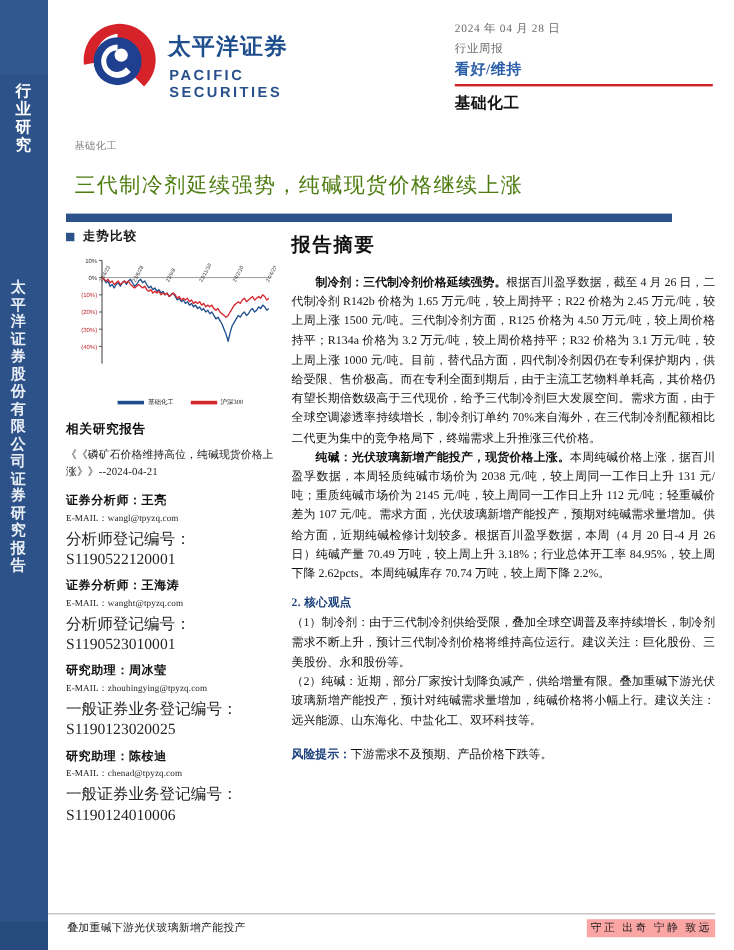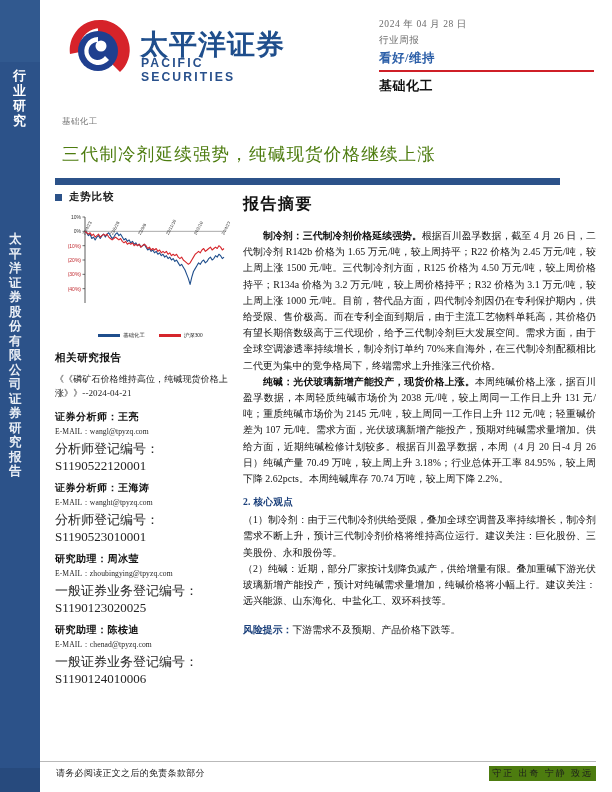--- a/index.html
+++ b/index.html
@@ -34,21 +34,21 @@
   .rail-bottom {
     position: absolute; left: 0; bottom: 0; width: 40px; height: 24px;
     background: #274a7d;
   }
 
   
   .logo-wrap { position: absolute; left: 62px; top: 14px; width: 230px; height: 70px; }
   .logo-mark { position: absolute; left: 0; top: 0; width: 72px; height: 68px; }
   .logo-cn {
     position: absolute; left: 78px; top: 12px;
-    font-size: 28px; font-weight: 800; color: #1f4e8c;
+    font-size: 19px; font-weight: 800; color: #1f4e8c;
     letter-spacing: 1px; font-family: "Liberation Sans", sans-serif;
   }
   .logo-en {
     position: absolute; left: 79px; top: 42px;
     font-size: 12.2px; font-weight: 700; color: #28508c;
     letter-spacing: 2.1px; font-family: "Liberation Sans", sans-serif;
   }
 
   .hdr-right { position: absolute; right: 18px; top: 18px; width: 215px; }
   .hdr-date { font-size: 9.5px; color: #6a6a6a; letter-spacing: .6px; }
@@ -127,21 +127,21 @@
   .footer-rule {
     position: absolute; left: 40px; bottom: 30px; width: 556px;
     height: 1px; background: #b9b9b9;
   }
   .footer {
     position: absolute; left: 56px; bottom: 11px; width: 540px;
     display: flex; justify-content: space-between; align-items: center;
   }
   .f-left { font-size: 9px; color: #1c1c1c; letter-spacing: .3px; }
   .f-right { font-size: 9px; color: #1c1c1c; letter-spacing: 2px;
-             background: #4d7c0f; padding: 1px 3px; }
+             background: #fca5a5; padding: 1px 3px; }
 </style>
 </head>
 <body>
 
 <div class="page">
 
   <div class="rail">
     <div class="rail-seg-top"></div>
     <div class="rail-bottom"></div>
   </div>
@@ -263,17 +263,17 @@
       <p class="para">（2）纯碱：近期，部分厂家按计划降负减产，供给增量有限。叠加重碱下游光伏玻璃新增产能投产，预计对纯碱需求量增加，纯碱价格将小幅上行。建议关注：远兴能源、山东海化、中盐化工、双环科技等。</p>
     </div>
 
     <p class="risk">
       <span class="risk-lead">风险提示：</span><span>下游需求不及预期、产品价格下跌等。</span>
     </p>
   </div>
 
   <div class="footer-rule"></div>
   <div class="footer">
-    <span class="f-left">请务必阅读正文之后的免责条款部分</span>
+    <span class="f-left">叠加重碱下游光伏玻璃新增产能投产</span>
     <span class="f-right">守正 出奇 宁静 致远</span>
   </div>
 
 </div>
 
 </body></html>

